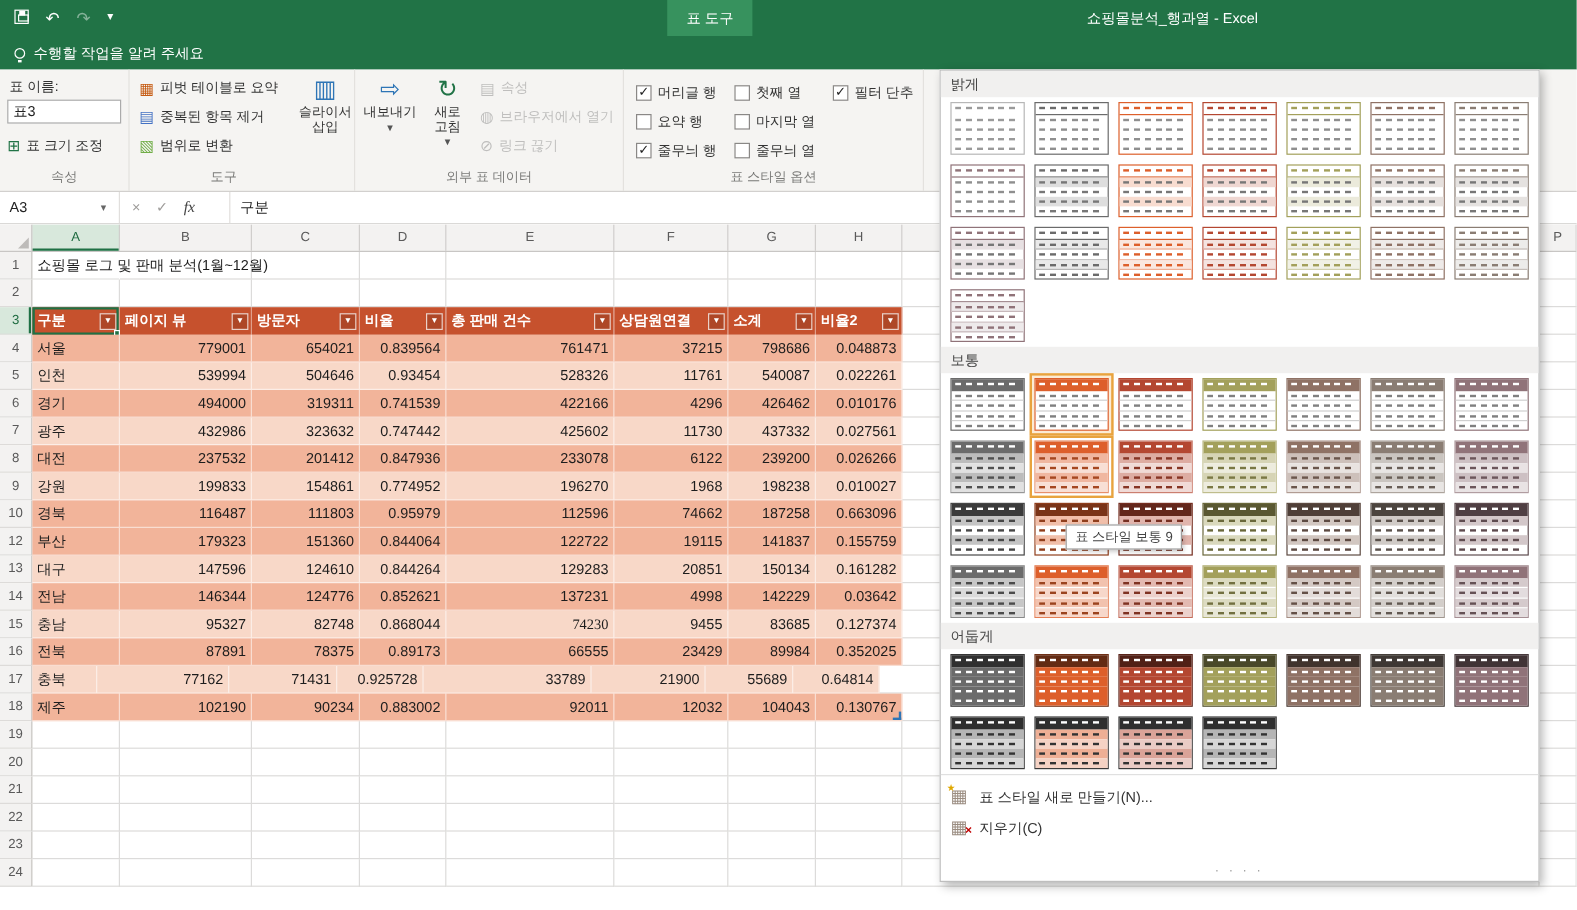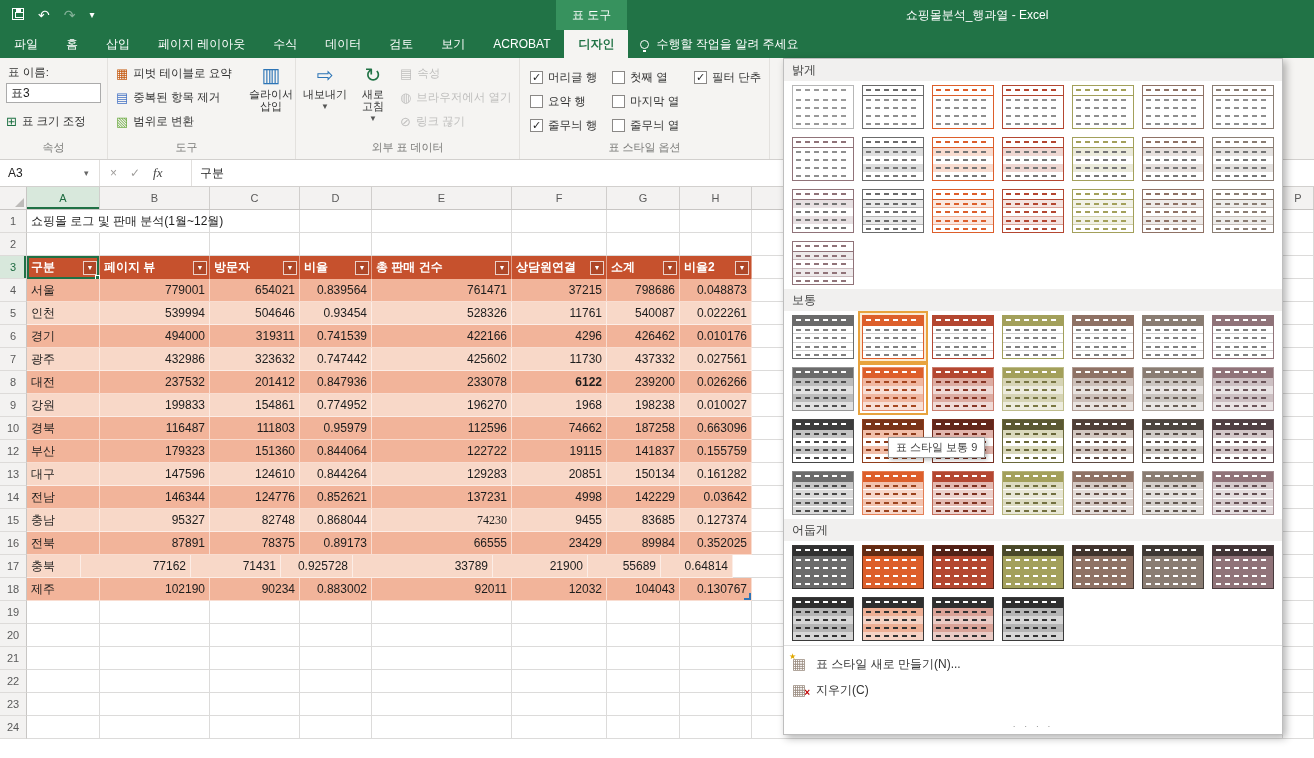--- a/index.html
+++ b/index.html
@@ -152,32 +152,20 @@
     <span class="qbtn"><span class="floppy"></span></span>
     <span class="qbtn">↶</span>
     <span class="qbtn dim">↷</span>
     <span class="qbtn" style="font-size:10px">▾</span>
   </div>
   <div id="ctx-tab">표 도구</div>
   <div id="win-title">쇼핑몰분석_행과열 - Excel</div>
 </div>
 
 <div id="ribbon-tabs">
-  <div id="tabs-list">
-      <div class="rtab">파일</div>
-      <div class="rtab">홈</div>
-      <div class="rtab">삽입</div>
-      <div class="rtab">페이지 레이아웃</div>
-      <div class="rtab">수식</div>
-      <div class="rtab">데이터</div>
-      <div class="rtab">검토</div>
-      <div class="rtab">보기</div>
-      <div class="rtab">ACROBAT</div>
-      <div class="rtab active">디자인</div>
-    </div>
   <div class="tellme">
     <span class="bulb"></span>
     <span>수행할 작업을 알려 주세요</span>
   </div>
 </div>
 
 <div id="ribbon">
 
   <div class="rgroup" id="grp-props">
     <div class="tn-label">표 이름:</div>
@@ -434,21 +422,21 @@
         <div class="cell rowspacer"></div>
         <div class="cell" style="width: 31px;"></div>
       </div>
       <div class="grow">
         <div class="rhead">8</div>
         <div class="cell td bandA" style="width: 73px;">대전</div>
         <div class="cell td num bandA" style="width: 110px;">237532</div>
         <div class="cell td num bandA" style="width: 90px;">201412</div>
         <div class="cell td num bandA" style="width: 72px;">0.847936</div>
         <div class="cell td num bandA" style="width: 140px;">233078</div>
-        <div class="cell td num bandA" style="width: 95px; font-weight: bold;">6122</div>
+        <div class="cell td num bandA" style="width: 95px;">6122</div>
         <div class="cell td num bandA" style="width: 73px;">239200</div>
         <div class="cell td num bandA" style="width: 72px;">0.026266</div>
         <div class="cell rowspacer"></div>
         <div class="cell" style="width: 31px;"></div>
       </div>
       <div class="grow">
         <div class="rhead">9</div>
         <div class="cell td bandB" style="width: 73px;">강원</div>
         <div class="cell td num bandB" style="width: 110px;">199833</div>
         <div class="cell td num bandB" style="width: 90px;">154861</div>

